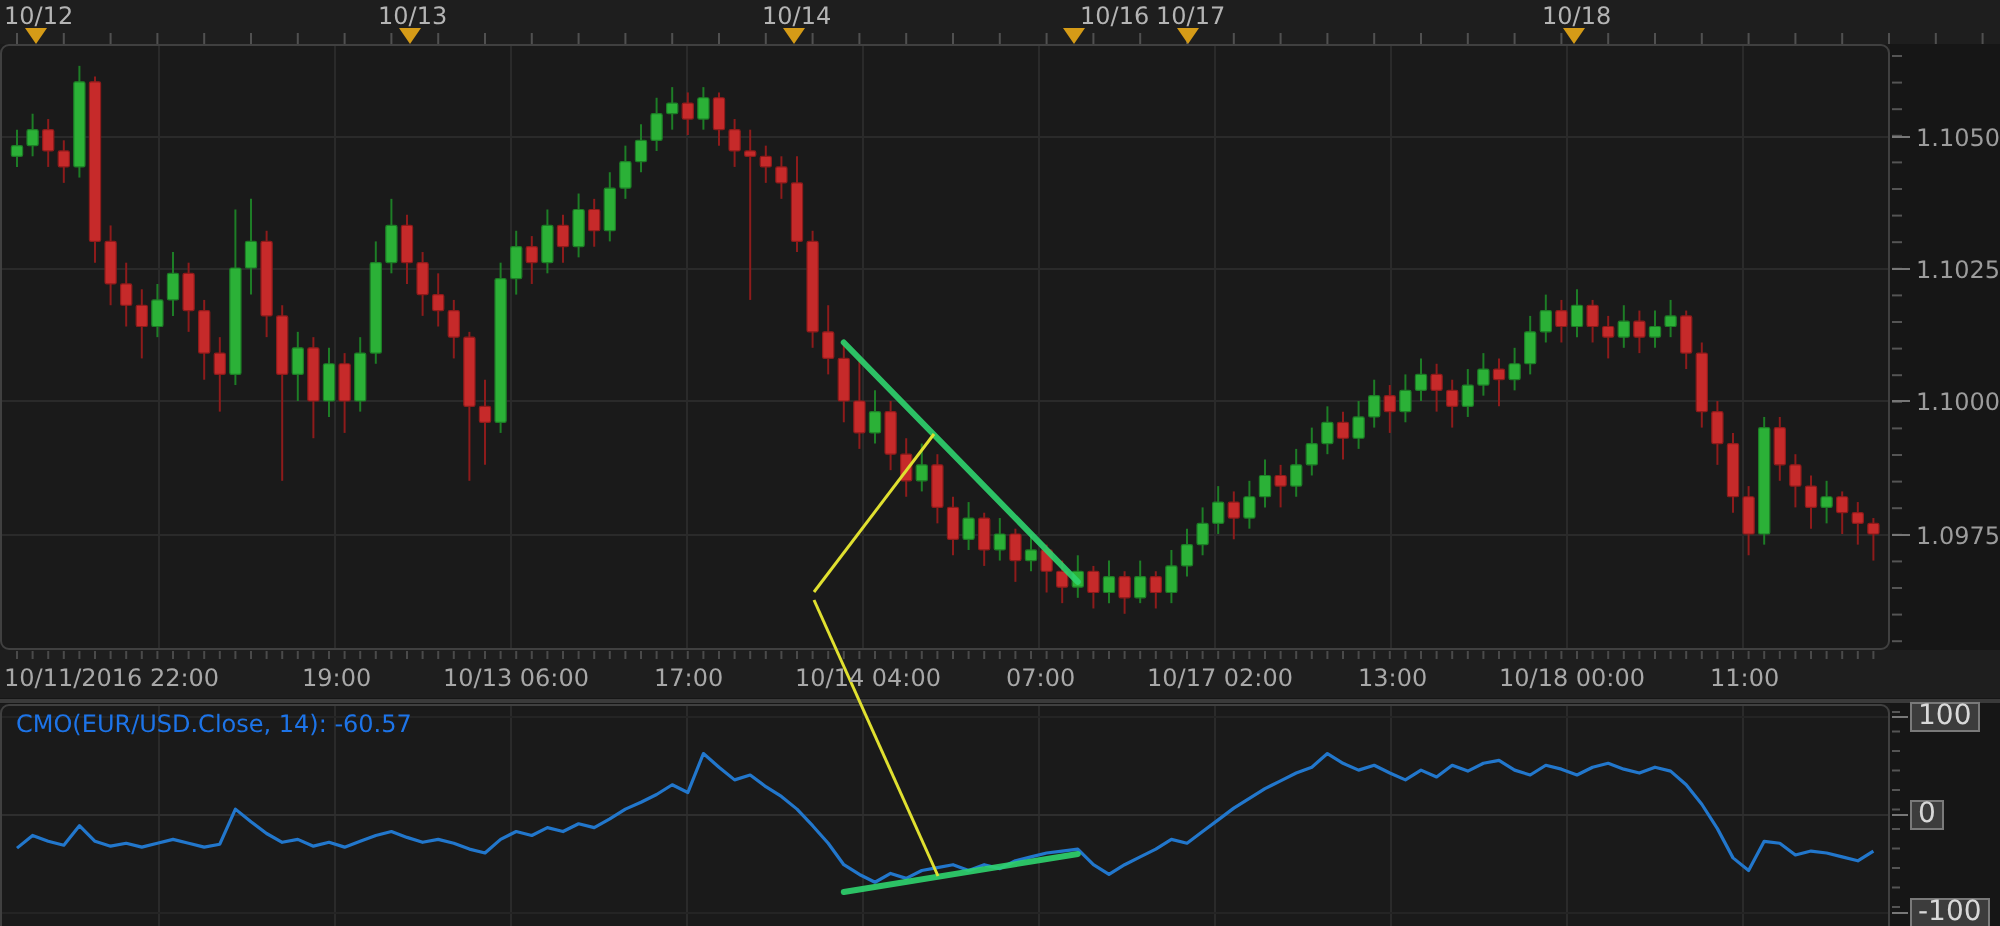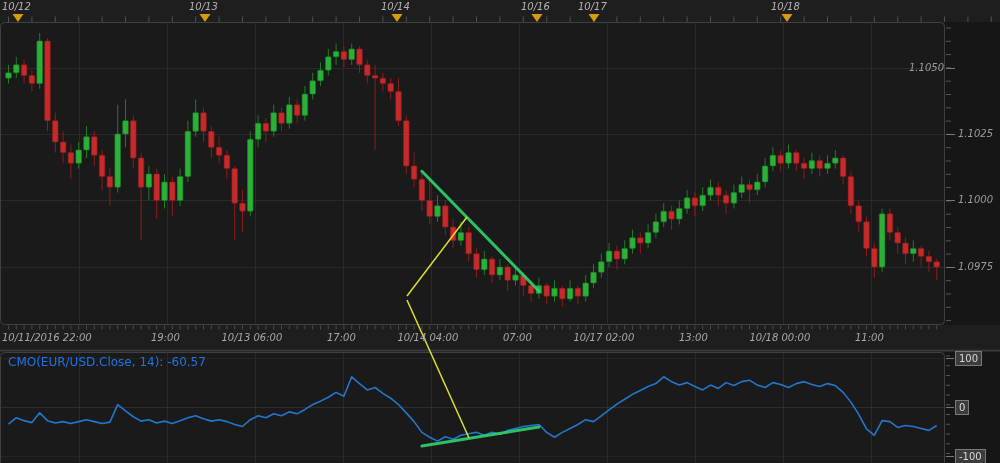--- a/index.html
+++ b/index.html
@@ -7,24 +7,24 @@
        font-family:"DejaVu Sans","Liberation Sans",sans-serif;}
   #chart{position:absolute;left:0;top:0;}
   .hotspot{position:absolute;background:transparent;}
   #top-axis{left:0;top:0;width:1000px;height:22px;}
   #main-area{left:0;top:22px;width:945px;height:303px;}
   #price-axis{left:945px;top:22px;width:55px;height:303px;}
   #time-axis{left:0;top:325px;width:945px;height:24px;}
   #cmo-area{left:0;top:352px;width:945px;height:111px;}
   #cmo-axis{left:945px;top:352px;width:55px;height:111px;}
   #labels{position:absolute;left:0;top:0;width:1000px;height:463px;pointer-events:none;}
-  .lbl{position:absolute;font-size:10px;color:#a8a8a8;white-space:nowrap;font-style:italic;}
+  .lbl{position:absolute;font-size:12px;color:#a8a8a8;white-space:nowrap;}
   .daylbl{color:#b4b4b4;}
   .pricelbl{color:#9c9c9c;}
-  .badge{position:absolute;font-size:10px;color:#d8d8d8;background:#3c3c3c;
+  .badge{position:absolute;font-size:14px;color:#d8d8d8;background:#3c3c3c;
          border:1px solid #7a7a7a;padding:0 3px;line-height:13px;white-space:nowrap;}
   .cmo-label{position:absolute;left:8px;top:355px;font-size:12px;color:#1d74e8;white-space:nowrap;}
   .annotation{position:absolute;width:180px;text-align:center;font-size:15px;font-weight:bold;
               color:#f2f21a;text-shadow:1px 1px 1px #000;white-space:nowrap;}
 </style>
 </head>
 <body>
 
 <div id="app">
   <svg id="chart" width="1000" height="463">
@@ -536,34 +536,34 @@
   <div id="top-axis" class="hotspot"></div>
   <div id="main-area" class="hotspot"></div>
   <div id="price-axis" class="hotspot"></div>
   <div id="time-axis" class="hotspot"></div>
   <div id="cmo-area" class="hotspot"></div>
   <div id="cmo-axis" class="hotspot"></div>
   <div id="labels">
       <span class="lbl daylbl" style="top: 1px; left: 2px;">10/12</span>
       <span class="lbl daylbl" style="top: 1px; left: 189px; text-align: center;">10/13</span>
       <span class="lbl daylbl" style="top: 1px; left: 381px;">10/14</span>
-      <span class="lbl daylbl" style="top: 1px; left: 521px;">10/16</span>
+      <span class="lbl daylbl" style="top: 1px; left: 540px;">10/16</span>
       <span class="lbl daylbl" style="top: 1px; left: 578px;">10/17</span>
       <span class="lbl daylbl" style="top: 1px; left: 771px;">10/18</span>
       <span class="lbl " style="top: 332px; left: 2px;">10/11/2016 22:00</span>
       <span class="lbl " style="top: 332px; left: 151px;">19:00</span>
       <span class="lbl " style="top: 332px; left: 221.5px;">10/13 06:00</span>
       <span class="lbl " style="top: 332px; left: 327px;">17:00</span>
       <span class="lbl " style="top: 332px; left: 397.5px;">10/14 04:00</span>
       <span class="lbl " style="top: 332px; left: 503px;">07:00</span>
       <span class="lbl " style="top: 332px; left: 573.5px;">10/17 02:00</span>
       <span class="lbl " style="top: 332px; left: 679px;">13:00</span>
       <span class="lbl " style="top: 332px; left: 749.5px;">10/18 00:00</span>
       <span class="lbl " style="top: 332px; left: 855px;">11:00</span>
-      <span class="lbl pricelbl" style="top: 61.5px; left: 909px; text-align: right;">1.1050</span>
+      <span class="lbl pricelbl" style="top: 61.5px; left: 958px; text-align: right;">1.1050</span>
       <span class="lbl pricelbl" style="top: 127.5px; left: 958px;">1.1025</span>
       <span class="lbl pricelbl" style="top: 193.5px; left: 958px;">1.1000</span>
       <span class="lbl pricelbl" style="top: 260.5px; left: 958px;">1.0975</span>
       <span class="badge" style="left: 955px; top: 350.5px;">100</span>
       <span class="badge" style="left: 955px; top: 399.5px;">0</span>
       <span class="badge" style="left: 955px; top: 448.5px;">-100</span>
     </div>
   <div class="cmo-label">CMO(EUR/USD.Close, 14): -60.57</div>
 </div>
 

